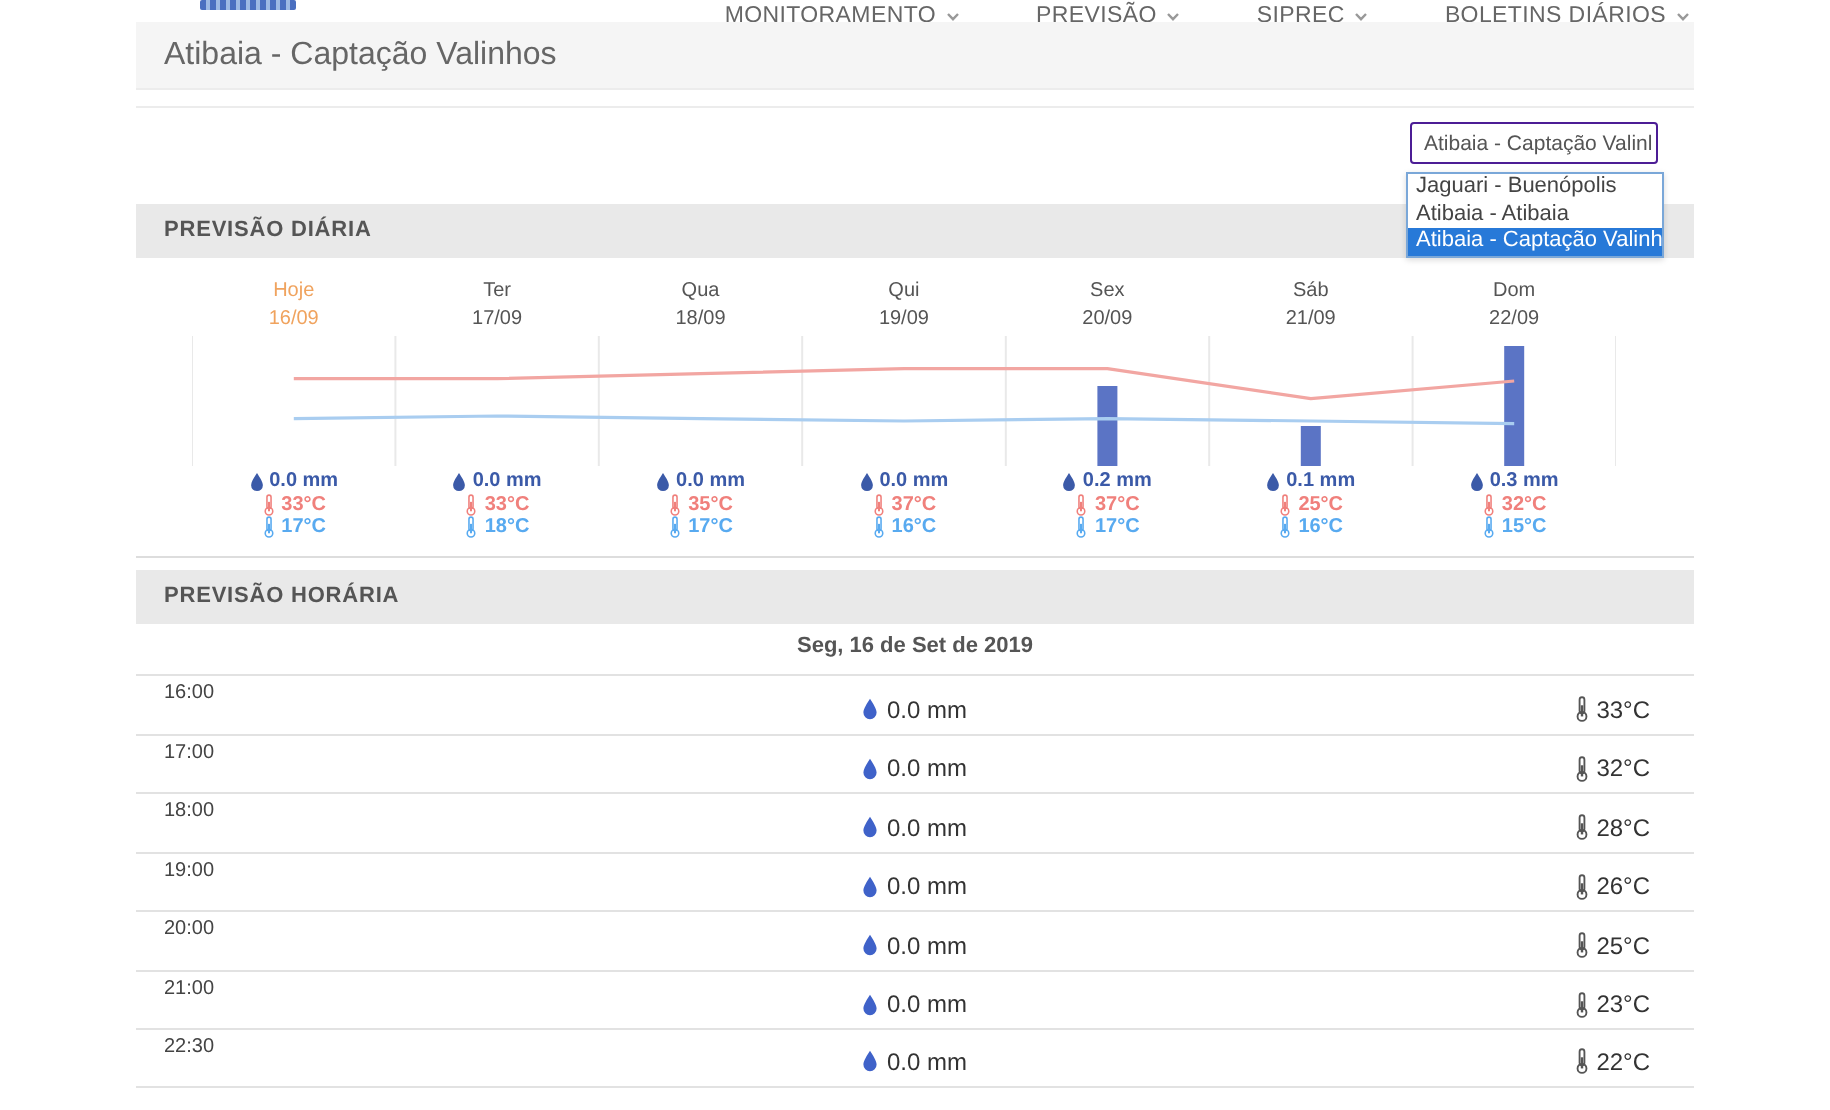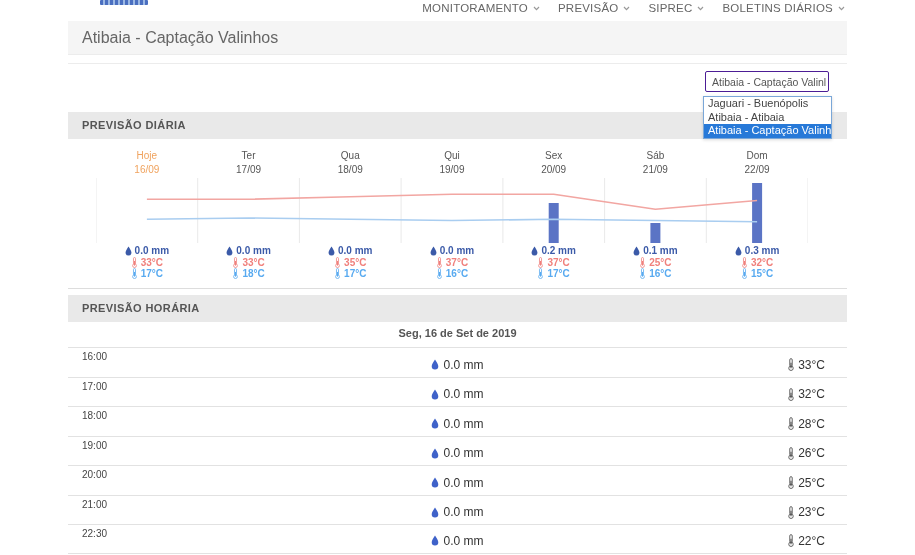--- a/index.html
+++ b/index.html
@@ -9,27 +9,27 @@
     font-family:"Liberation Sans", sans-serif; color:#555;
   }
   
   .logo-frag {
     position:absolute; left:100px; top:0; width:48px; height:5px;
     background:repeating-linear-gradient(90deg,#4a6fc0 0 3px,#9db9e4 3px 5px);
     border-radius:1px;
   }
   .topnav {
     position:absolute; top:2px; right:70px;
-    display:flex; gap:18px; align-items:center;
+    display:flex; gap:38px; align-items:center;
     font-size:11.5px; color:#666; letter-spacing:.2px;
   }
   .navitem { display:flex; align-items:center; gap:5px; cursor:pointer; white-space:nowrap; }
   .chev svg { display:block; }
   
-  .container { position:absolute; left:68px; top:21px; width:779px; height:534px; }
+  .container { position:absolute; left:68px; top:11px; width:779px; height:534px; }
   .title-band {
     position:absolute; top:0; left:0; right:0; height:34px;
     background:#f5f5f5; border-bottom:1px solid #ececec;
     line-height:34px; padding-left:14px; font-size:16px; color:#666;
   }
   .content-divider { position:absolute; top:42px; left:0; right:0; height:1px; background:#ececec; }
   
   .station-select {
     position:absolute; top:50px; right:18px; width:124px; height:21px;
     border:1px solid #4c1d95; border-radius:2px; background:#fff;

